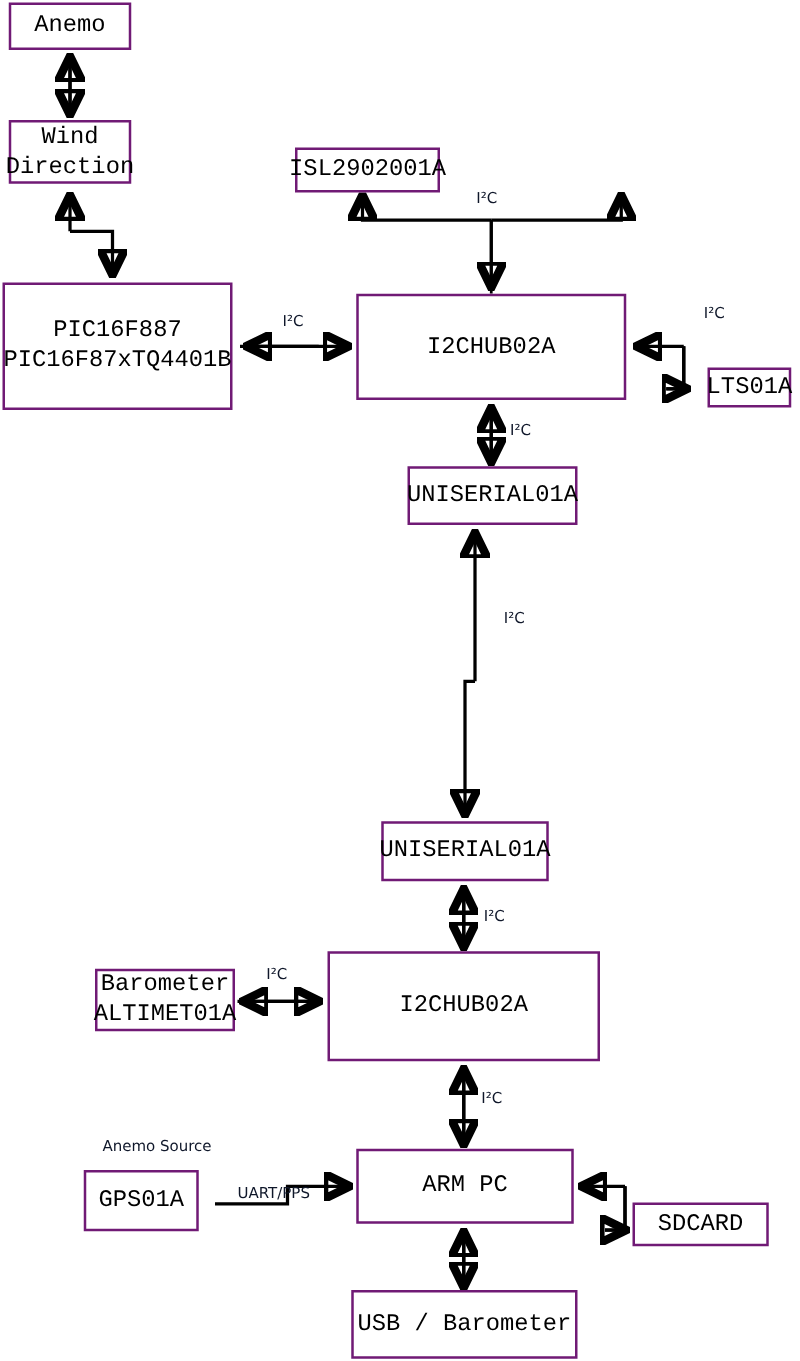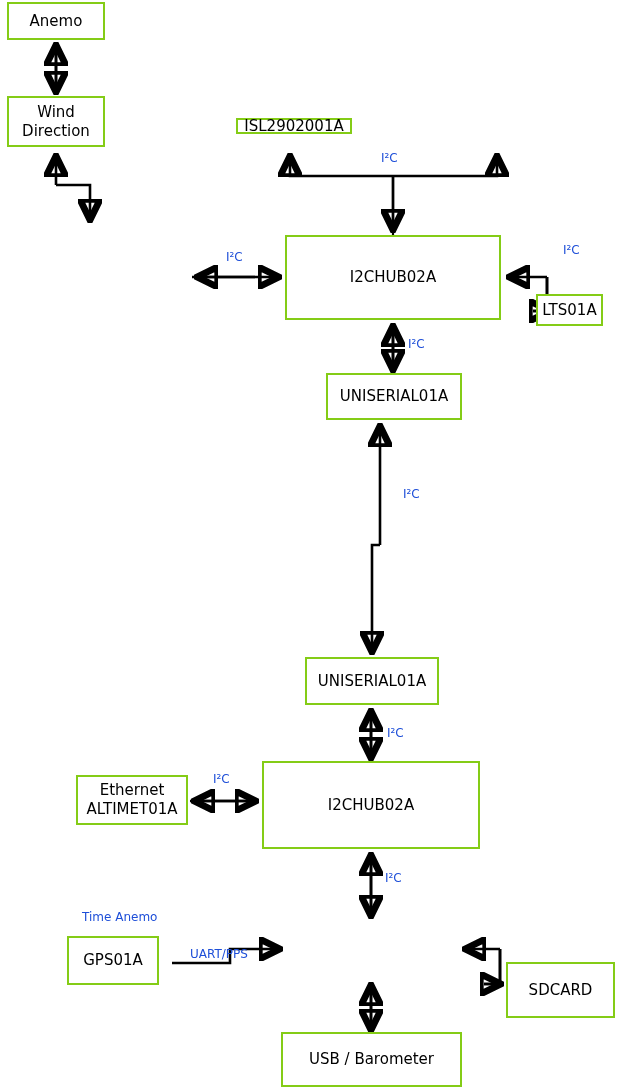--- a/index.html
+++ b/index.html
@@ -7,35 +7,36 @@
   #root{
     position:relative;
     width:640px;height:1089px;
     background:#ffffff;
     font-family:"DejaVu Sans","Liberation Sans",sans-serif;
     overflow:hidden;
   }
   .box{
     position:absolute;
     box-sizing:border-box;
-    border:2px solid #84cc16;
+    border:2px solid #701a75;
     background:#ffffff;
     display:flex;
     align-items:center;
     justify-content:center;
     text-align:center;
     color:#000000;
-    font-size:15px;
+    font-size:19px;
     line-height:1.25;
     z-index:3;
     white-space:pre-line;
+    font-family:Liberation Mono, monospace;
   }
   .lbl{
     position:absolute;
-    color:#1d4ed8;
+    color:#0f172a;
     font-size:12px;
     line-height:1.2;
     white-space:nowrap;
     z-index:4;
     background:transparent;
   }
   svg.wires{
     position:absolute;
     left:0;top:0;
     width:640px;height:1089px;
@@ -131,41 +132,44 @@
       <line x1="371" y1="1026" x2="371" y2="987" marker-end="url(#ah)"></line>
       <line x1="371" y1="989" x2="371" y2="1028" marker-end="url(#ah)"></line>
     </g>
   </svg>
 
   <div class="box" style="left:7px;top:2px;width:98px;height:38px;">Anemo</div>
 
   <div class="box" style="left:7px;top:96px;width:98px;height:51px;">Wind
 Direction</div>
 
+  <div class="box" style="left:2px;top:226px;width:184px;height:102px;">PIC16F887
+PIC16F87xTQ4401B</div>
 
-  <div class="box" style="left:236px;top:118px;width:116px;height:16px;">ISL2902001A</div>
+  <div class="box" style="left:236px;top:118px;width:116px;height:36px;">ISL2902001A</div>
 
 
   <div class="box" style="left:285px;top:235px;width:216px;height:85px;">I2CHUB02A</div>
 
-  <div class="box" style="left:536px;top:294px;width:67px;height:32px;">LTS01A</div>
+  <div class="box" style="left:566px;top:294px;width:67px;height:32px;">LTS01A</div>
 
   <div class="box" style="left:326px;top:373px;width:136px;height:47px;">UNISERIAL01A</div>
 
   <div class="box" style="left:305px;top:657px;width:134px;height:48px;">UNISERIAL01A</div>
 
   <div class="box" style="left:262px;top:761px;width:218px;height:88px;">I2CHUB02A</div>
 
-  <div class="box" style="left:76px;top:775px;width:112px;height:50px;">Ethernet
+  <div class="box" style="left:76px;top:775px;width:112px;height:50px;">Barometer
 ALTIMET01A</div>
 
   <div class="box" style="left:67px;top:936px;width:92px;height:49px;">GPS01A</div>
 
+  <div class="box" style="left:285px;top:919px;width:174px;height:60px;">ARM PC</div>
 
-  <div class="box" style="left:506px;top:962px;width:109px;height:56px;">SDCARD</div>
+  <div class="box" style="left:506px;top:962px;width:109px;height:35px;">SDCARD</div>
 
   <div class="box" style="left:281px;top:1032px;width:181px;height:55px;">USB / Barometer</div>
 
   <div class="lbl" style="left:381px;top:151px;">I²C</div>
 
   <div class="lbl" style="left:226px;top:250px;">I²C</div>
 
   <div class="lbl" style="left:563px;top:243px;">I²C</div>
 
   <div class="lbl" style="left:408px;top:337px;">I²C</div>
@@ -173,15 +177,15 @@
   <div class="lbl" style="left:403px;top:487px;">I²C</div>
 
   <div class="lbl" style="left:387px;top:726px;">I²C</div>
 
   <div class="lbl" style="left:213px;top:772px;">I²C</div>
 
   <div class="lbl" style="left:385px;top:871px;">I²C</div>
 
   <div class="lbl" style="left:190px;top:947px;">UART/PPS</div>
 
-  <div class="lbl" style="left:82px;top:910px;">Time Anemo</div>
+  <div class="lbl" style="left:82px;top:910px;">Anemo Source</div>
 
 </div>
 
 </body></html>

